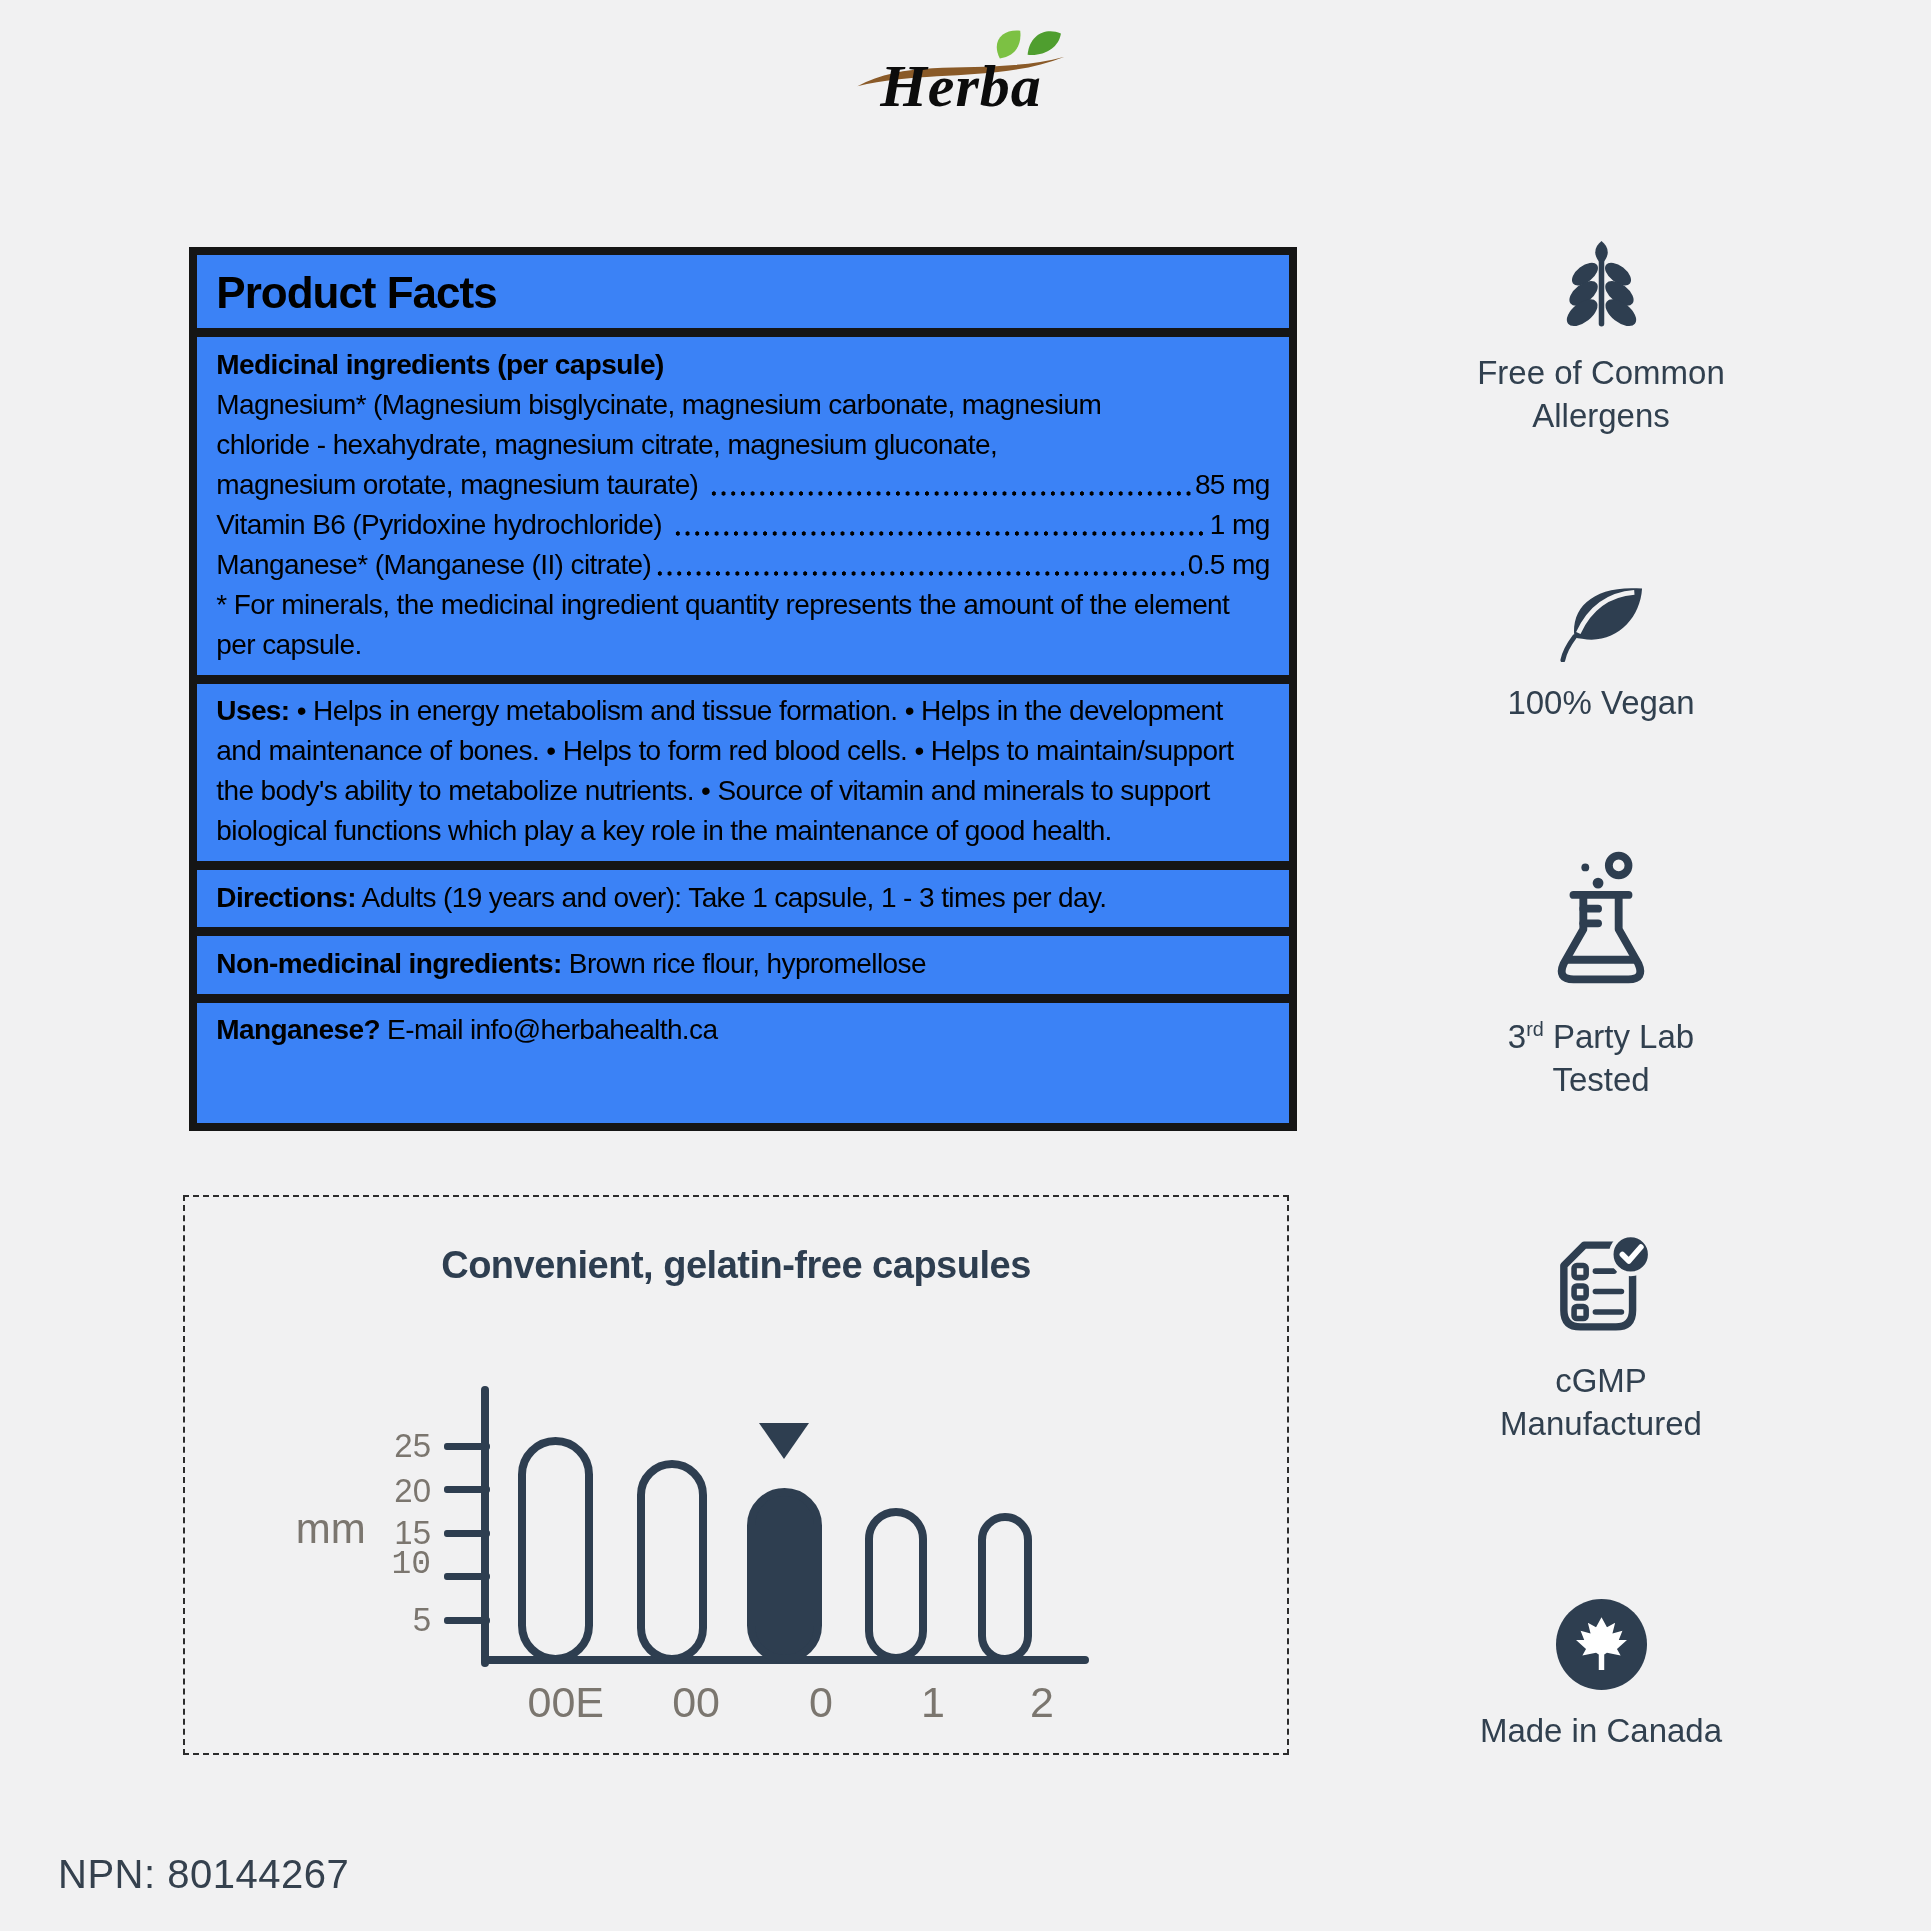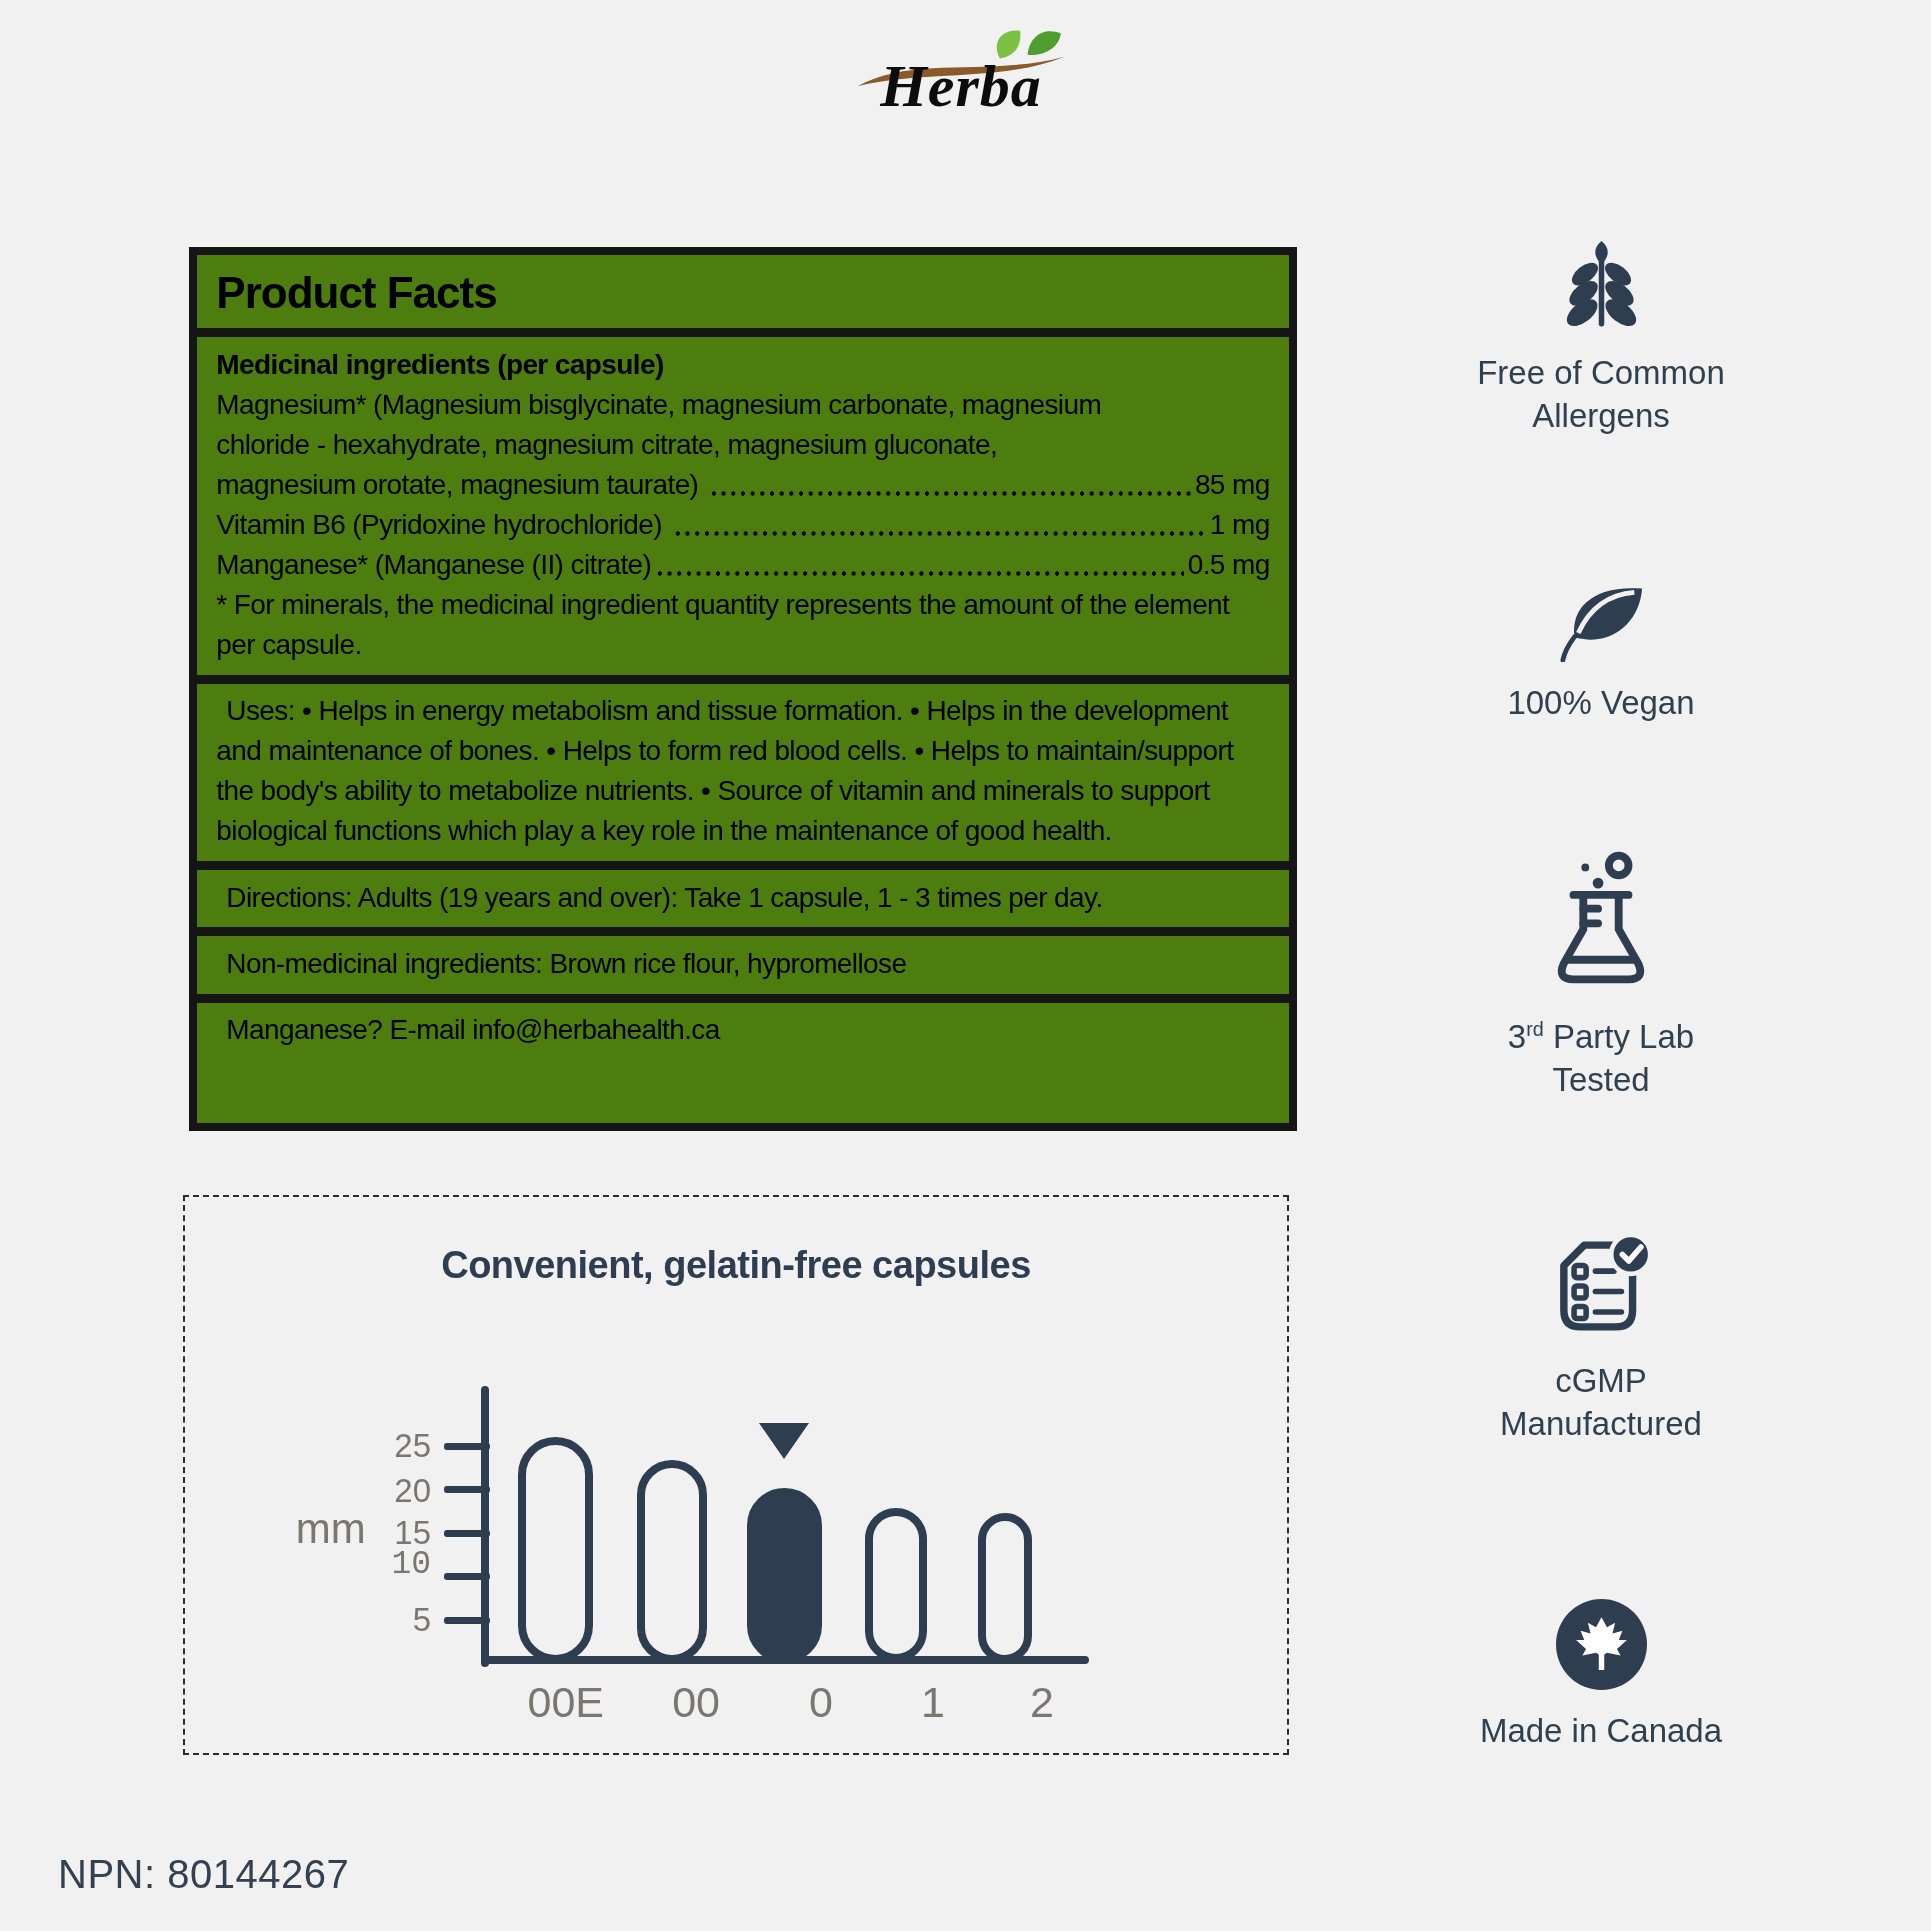--- a/index.html
+++ b/index.html
@@ -6,27 +6,27 @@
   .canvas{position:relative;width:1931px;height:1931px;background:#f1f1f2;overflow:hidden;
           font-family:"Liberation Sans",sans-serif;color:#2e3e50;}
   
   .logo{position:absolute;top:27px;left:850px;width:222px;height:97px;}
   .logo svg{position:absolute;top:0;left:0;}
   .logo-text{position:absolute;top:25px;left:0;width:222px;text-align:center;
              font-family:"Liberation Serif",serif;font-style:italic;font-weight:600;
              font-size:60px;color:#0c0c0c;letter-spacing:1px;}
   
   .facts{position:absolute;left:189px;top:247px;width:1108px;height:884px;box-sizing:border-box;
-         background:#4d7c0f;border:8.7px solid #151515;color:#000;
+         background:#3b82f6;border:8.7px solid #151515;color:#000;
          font-size:28px;line-height:40px;letter-spacing:-0.6px;}
   .fsec{padding:7.7px 19.3px 9.7px;border-top:9.7px solid #151515;}
   .fsec.first{border-top:none;padding:11.6px 19.3px 9.7px;}
   .f-title{font-size:44px;font-weight:bold;letter-spacing:-1px;line-height:52px;}
   .f-head{font-weight:bold;}
-  .f-lbl{font-weight:normal;margin-left:10px;}
+  .f-lbl{font-weight:bold;}
   .ing-line{white-space:pre;}
   .ing-last{display:flex;align-items:baseline;}
   .ing-txt{white-space:pre;}
   .leader{flex:1;height:6.8px;align-self:flex-end;margin:0 3.9px 7.7px 3.9px;
           background-image:radial-gradient(circle,#000 1.9px,rgba(0,0,0,0) 2.3px);
           background-size:9.7px 6.8px;background-repeat:repeat-x;background-position:left bottom;}
   .amt{white-space:pre;}
   
   .badge{position:absolute;left:1408px;width:386px;text-align:center;}
   .badge .blabel{margin-top:15.4px;font-size:33px;line-height:43px;color:#31404f;}

